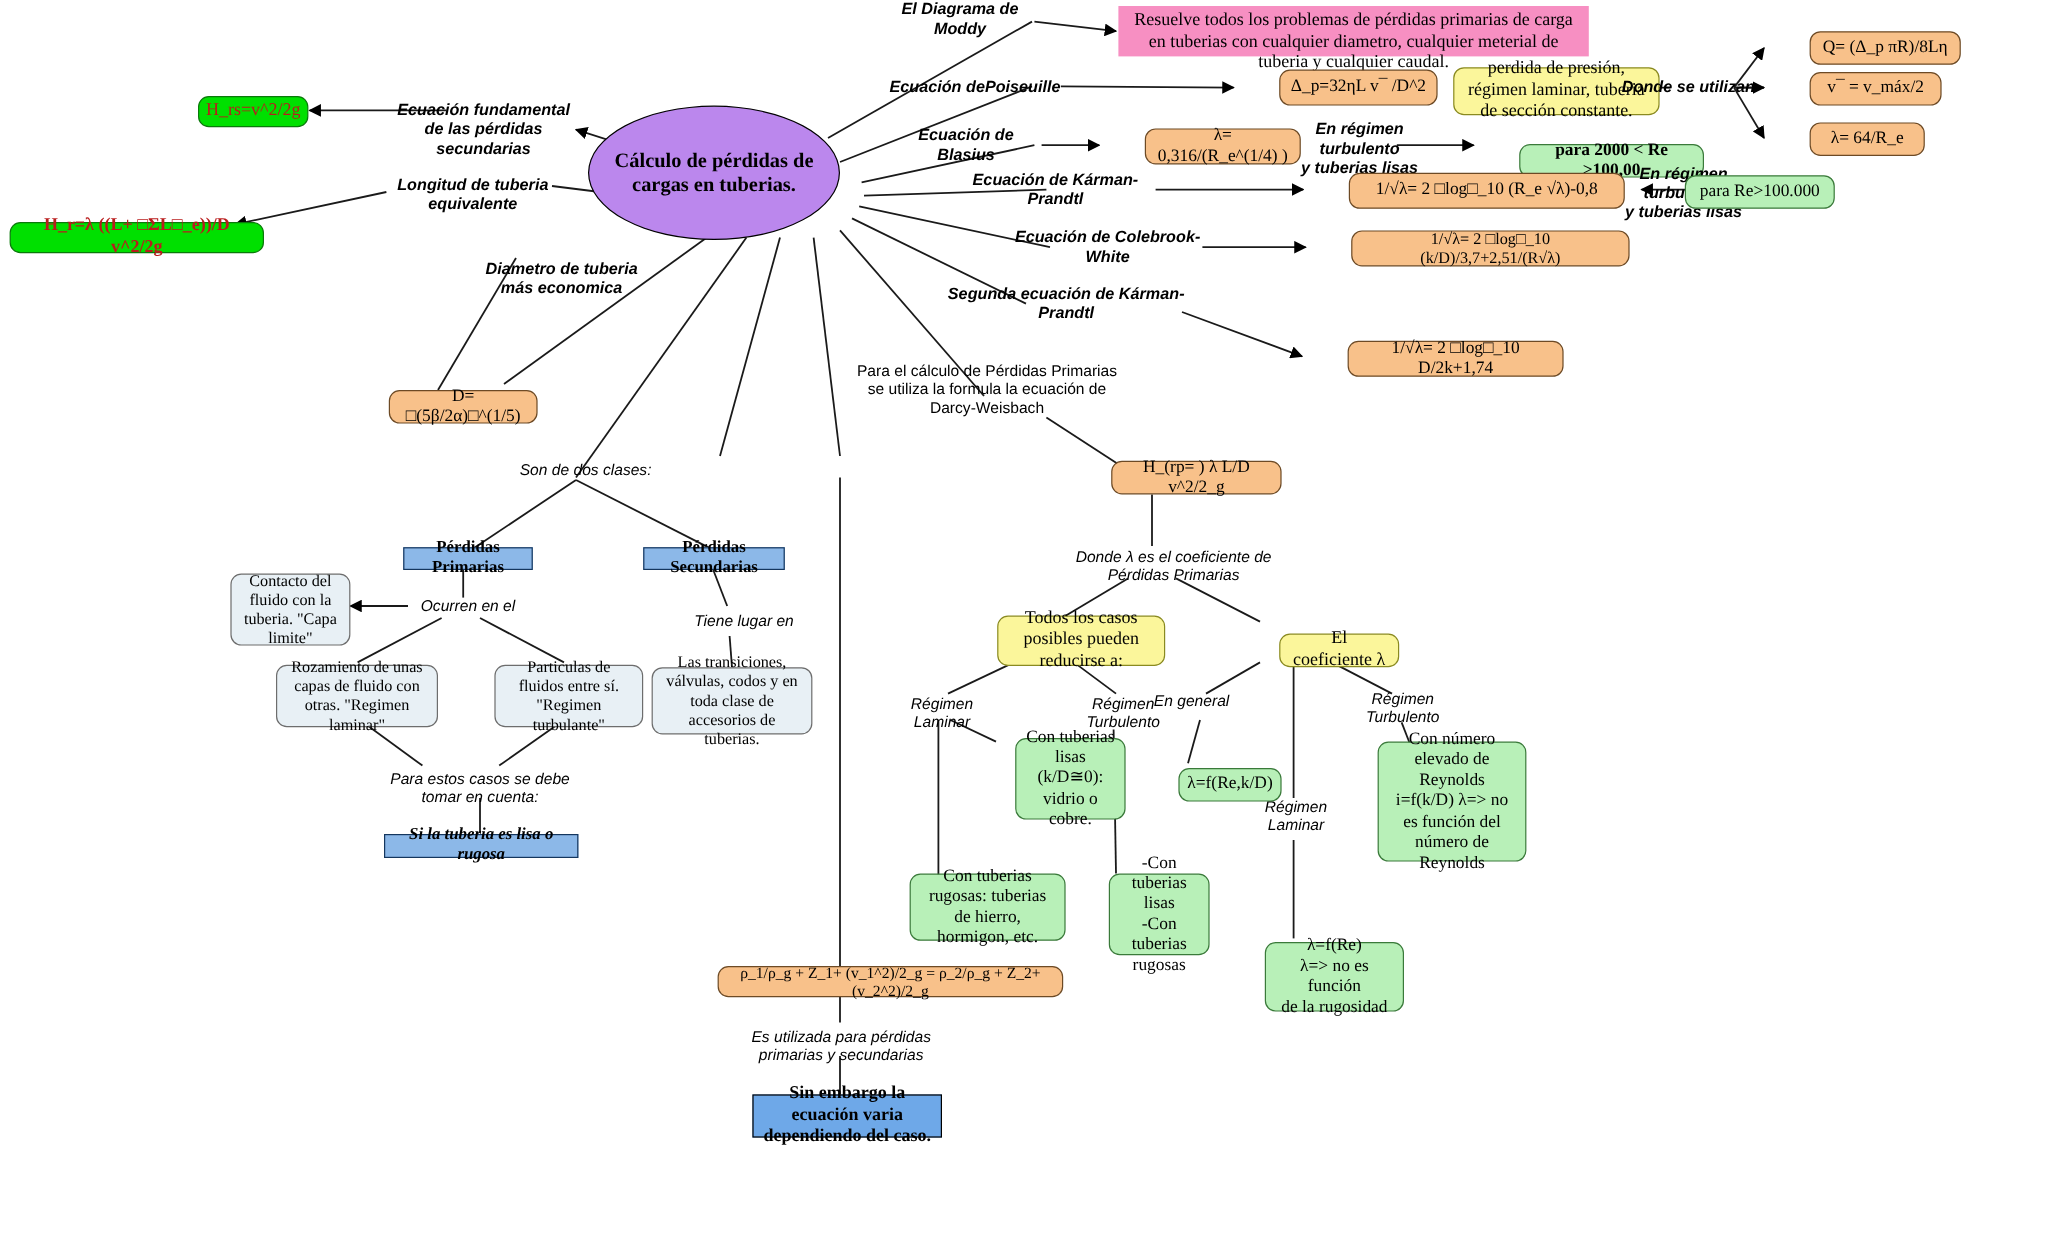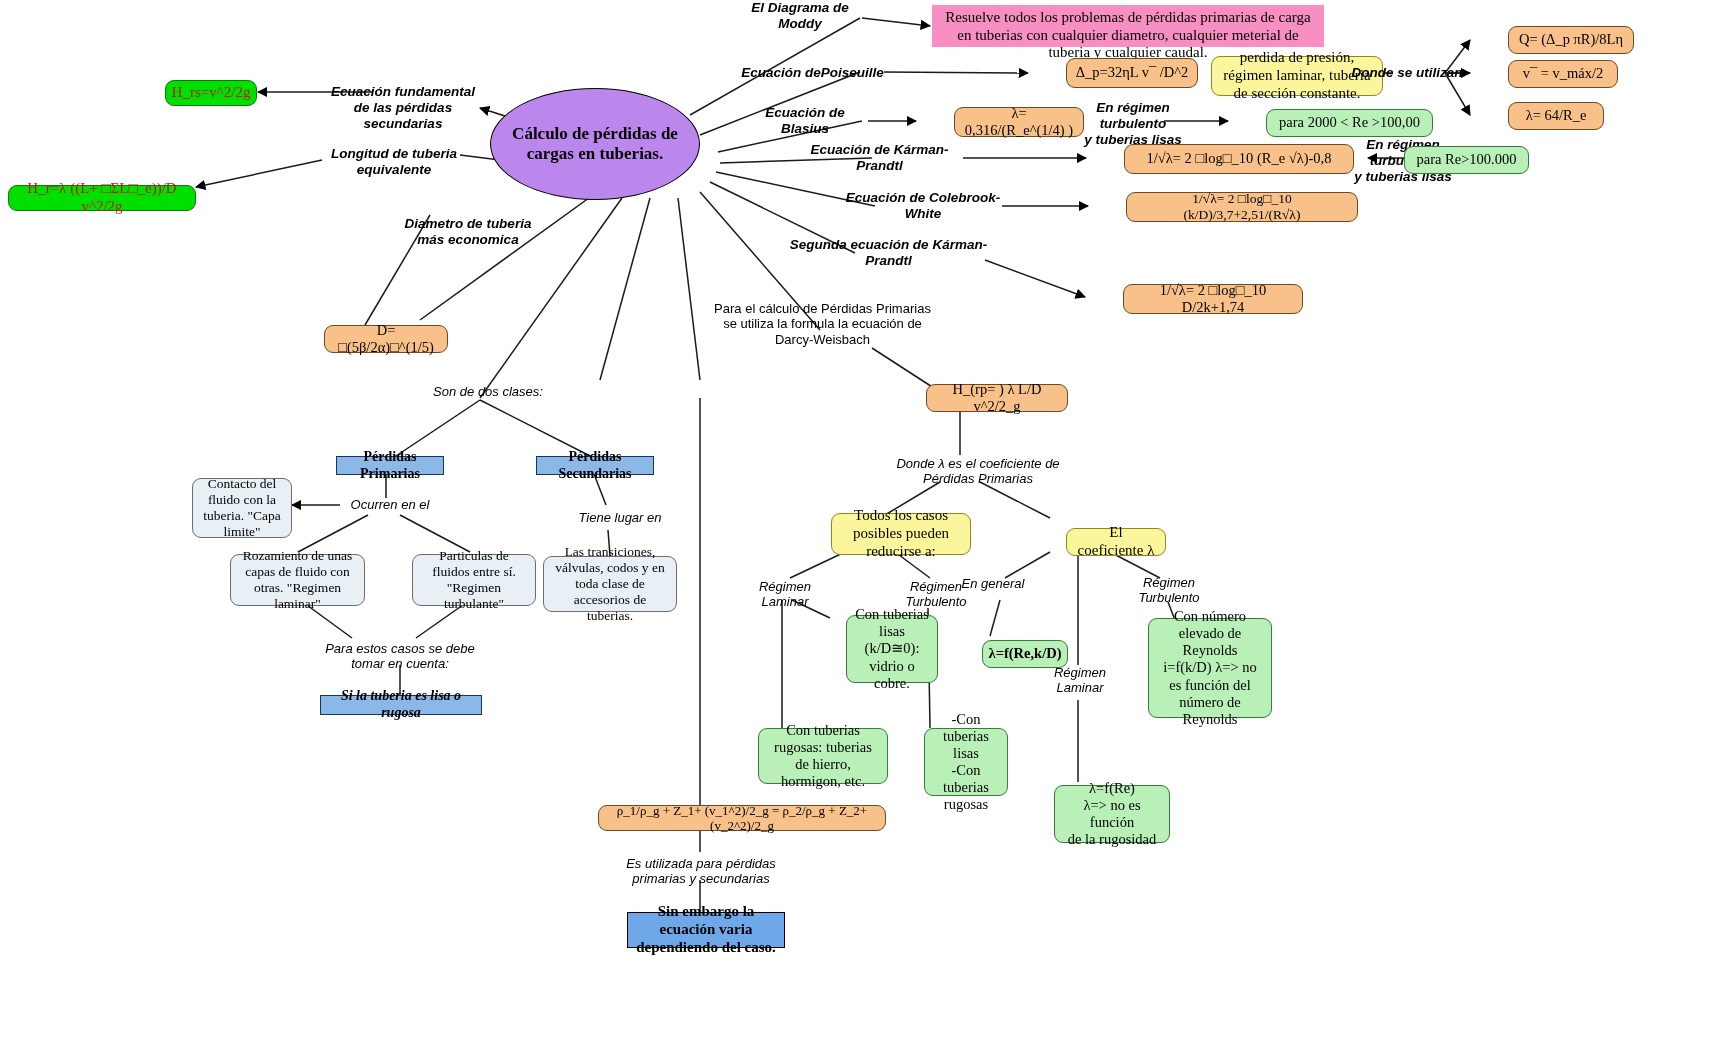--- a/index.html
+++ b/index.html
@@ -157,21 +157,21 @@
   <div class="node box orange" style="left:1472px;top:60px;width:110px;height:28px;">v¯ =  v_máx/2</div>
   <div class="node box orange" style="left:1472px;top:102px;width:96px;height:28px;">λ=  64/R_e</div>
 
   <div class="node lbl" style="left:742px;top:111px;width:126px;height:20px;">Ecuación de Blasius</div>
 
   <div class="node box orange" style="left:918px;top:107px;width:130px;height:30px;">λ=  0,316/(R_e^(1/4) )</div>
 
   <div class="node lbl" style="left:1070px;top:108px;width:126px;height:32px;white-space:pre-line;flex-direction:column;">En régimen turbulento
 y tuberias lisas</div>
 
-  <div class="node box green" style="left:1230px;top:109px;width:167px;height:28px;">para 2000 &lt; Re &gt;100,00</div>
+  <div class="node box green" style="left:1230px;top:120px;width:154px;height:28px;font-weight:bold;">para 2000 &lt; Re &gt;100,00</div>
 
   <div class="node lbl" style="left:792px;top:148px;width:175px;height:20px;">Ecuación de Kárman-Prandtl</div>
 
   <div class="node box orange" style="left:1088px;top:144px;width:230px;height:30px;">1/√λ= 2 □log□_10 (R_e √λ)-0,8</div>
 
   <div class="node lbl" style="left:1340px;top:145px;width:126px;height:32px;white-space:pre-line;flex-direction:column;">En régimen turbulento
 y tuberias lisas</div>
 
   <div class="node box green" style="left:1368px;top:146px;width:125px;height:28px;">para Re&gt;100.000</div>
 
@@ -185,21 +185,21 @@
 
   <div class="node lbl" style="left:330px;top:84px;width:146px;height:48px;white-space:pre-line;flex-direction:column;">Ecuación fundamental
 de las pérdidas
 secundarias</div>
 
   <div class="node greenflat" style="left:165px;top:80px;width:92px;height:26px;">H_rs=v^2/2g</div>
 
   <div class="node lbl" style="left:324px;top:146px;width:140px;height:32px;white-space:pre-line;flex-direction:column;">Longitud de tuberia
 equivalente</div>
 
-  <div class="node greenflat" style="left:8px;top:185px;width:188px;height:26px;">H_r=λ  ((L+ □ΣL□_e))/D   v^2/2g</div>
+  <div class="node greenflat" style="left:8px;top:185px;width:212px;height:26px;font-weight:bold;">H_r=λ  ((L+ □ΣL□_e))/D   v^2/2g</div>
 
   <div class="node lbl" style="left:398px;top:216px;width:140px;height:32px;white-space:pre-line;flex-direction:column;">Diametro de tuberia
 más economica</div>
 
   <div class="node box orange" style="left:288px;top:325px;width:124px;height:28px;">D= □(5β/2α)□^(1/5)</div>
 
   <div class="node lbl-reg" style="left:700px;top:300px;width:245px;height:48px;white-space:pre-line;flex-direction:column;">Para el cálculo de Pérdidas Primarias
 se utiliza la formula la ecuación de
 Darcy-Weisbach</div>
 
@@ -229,21 +229,21 @@
   <div class="node lbl-plain" style="left:1128px;top:574px;width:82px;height:32px;white-space:pre-line;flex-direction:column;">Régimen
 Turbulento</div>
 
   <div class="node box green" style="left:810px;top:615px;width:92px;height:68px;padding:0 8px;text-align:center;">Con tuberias lisas (k/D≅0): vidrio o cobre.</div>
 
   <div class="node box green" style="left:722px;top:728px;width:130px;height:56px;padding:4px 8px;">Con tuberias rugosas: tuberias de hierro, hormigon, etc.</div>
 
   <div class="node box green" style="left:888px;top:728px;width:84px;height:68px;padding:4px 8px;white-space:pre-line;">-Con tuberias lisas
 -Con tuberias rugosas</div>
 
-  <div class="node box green" style="left:946px;top:640px;width:86px;height:28px;font-weight:bold;">λ=f(Re,k/D)</div>
+  <div class="node box green" style="left:946px;top:640px;width:86px;height:28px;">λ=f(Re,k/D)</div>
 
   <div class="node box green" style="left:1018px;top:785px;width:116px;height:58px;padding:4px 8px;white-space:pre-line;">λ=f(Re)
 λ=&gt; no es función
 de la rugosidad</div>
 
   <div class="node box green" style="left:1112px;top:618px;width:124px;height:100px;padding:4px 8px;">Con número elevado de Reynolds i=f(k/D)
 λ=&gt; no es función del número de Reynolds</div>
 
   <div class="node bluehdr" style="left:336px;top:456px;width:108px;height:19px;">Pérdidas Primarias</div>
 

